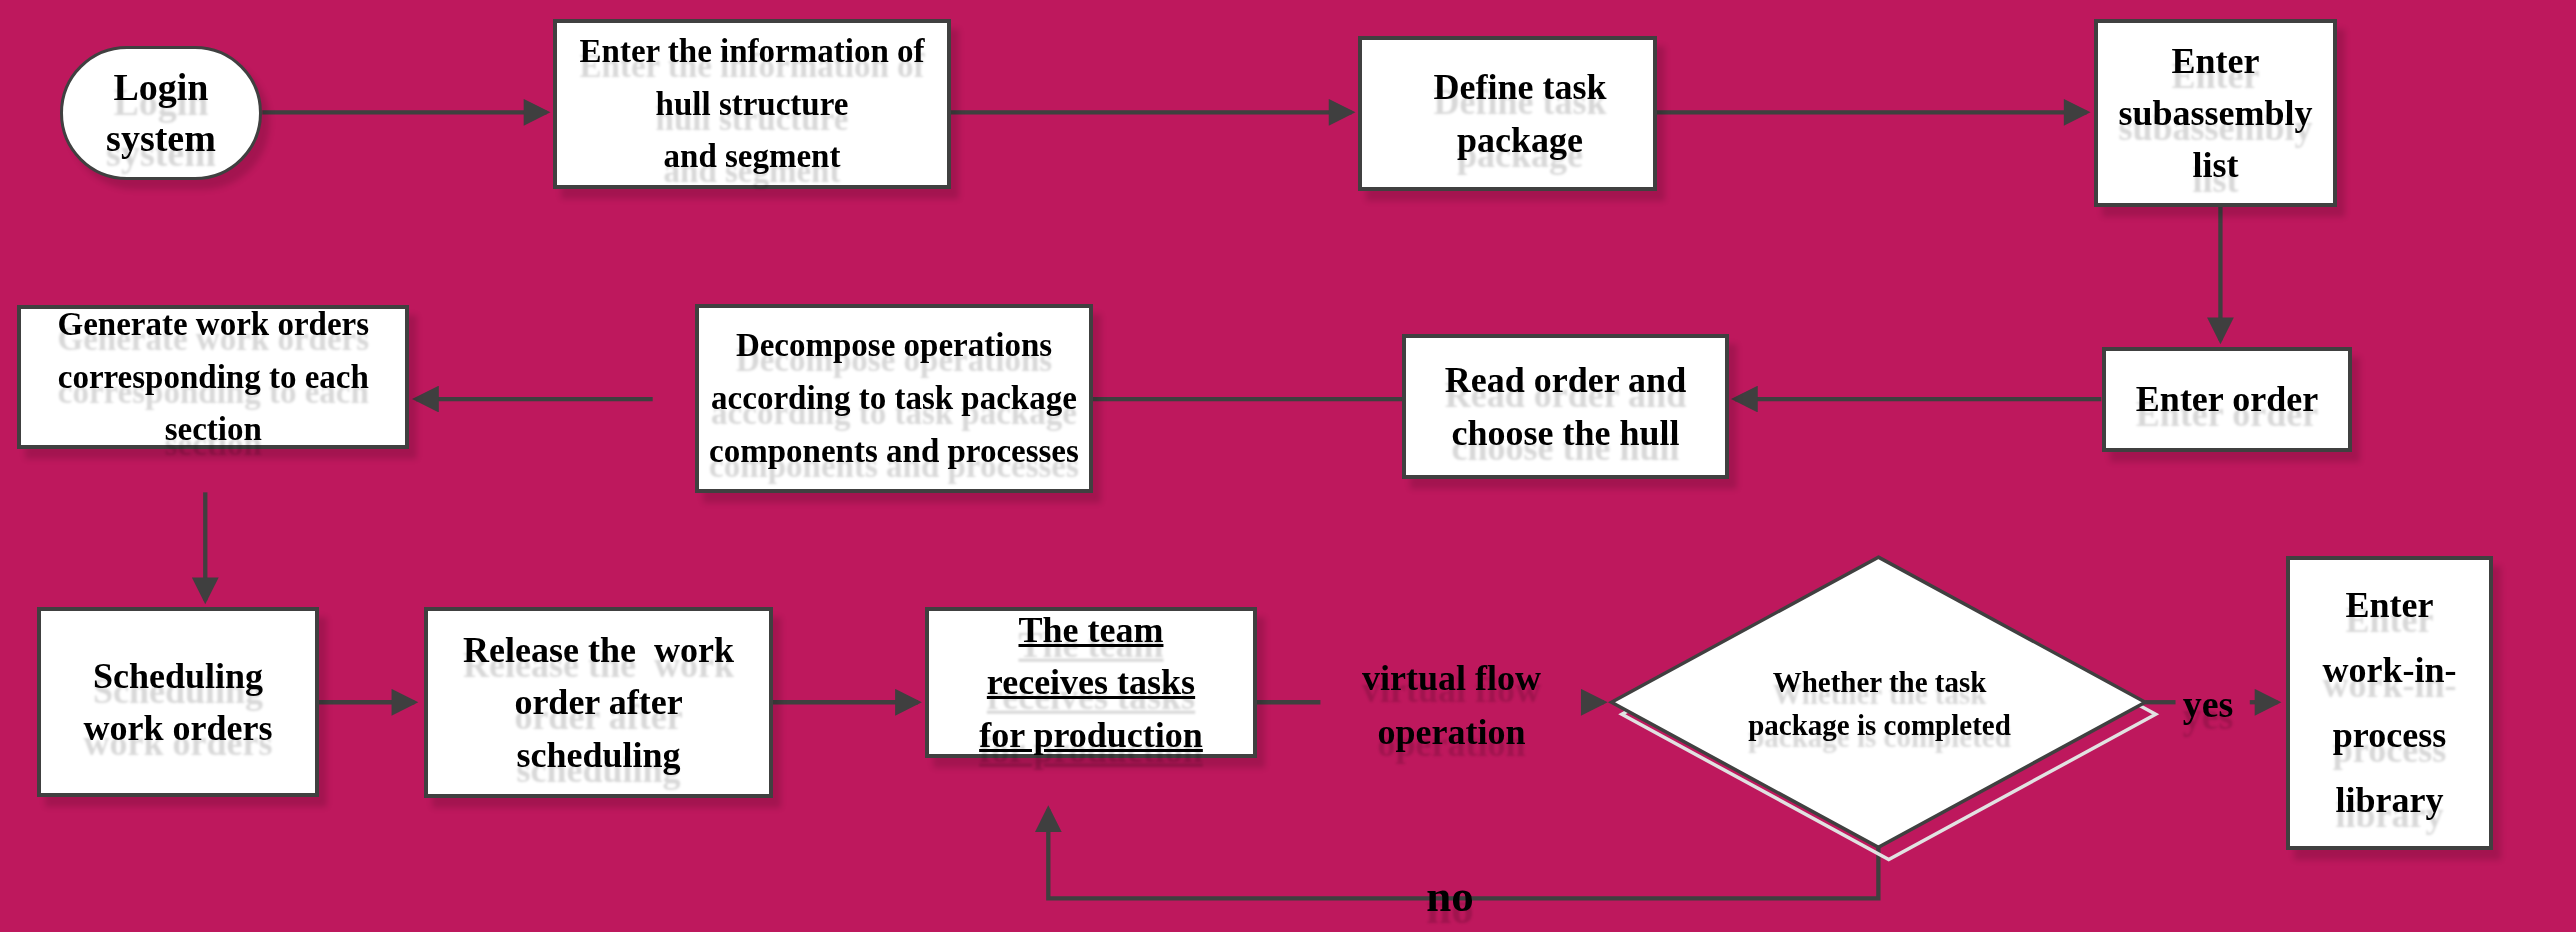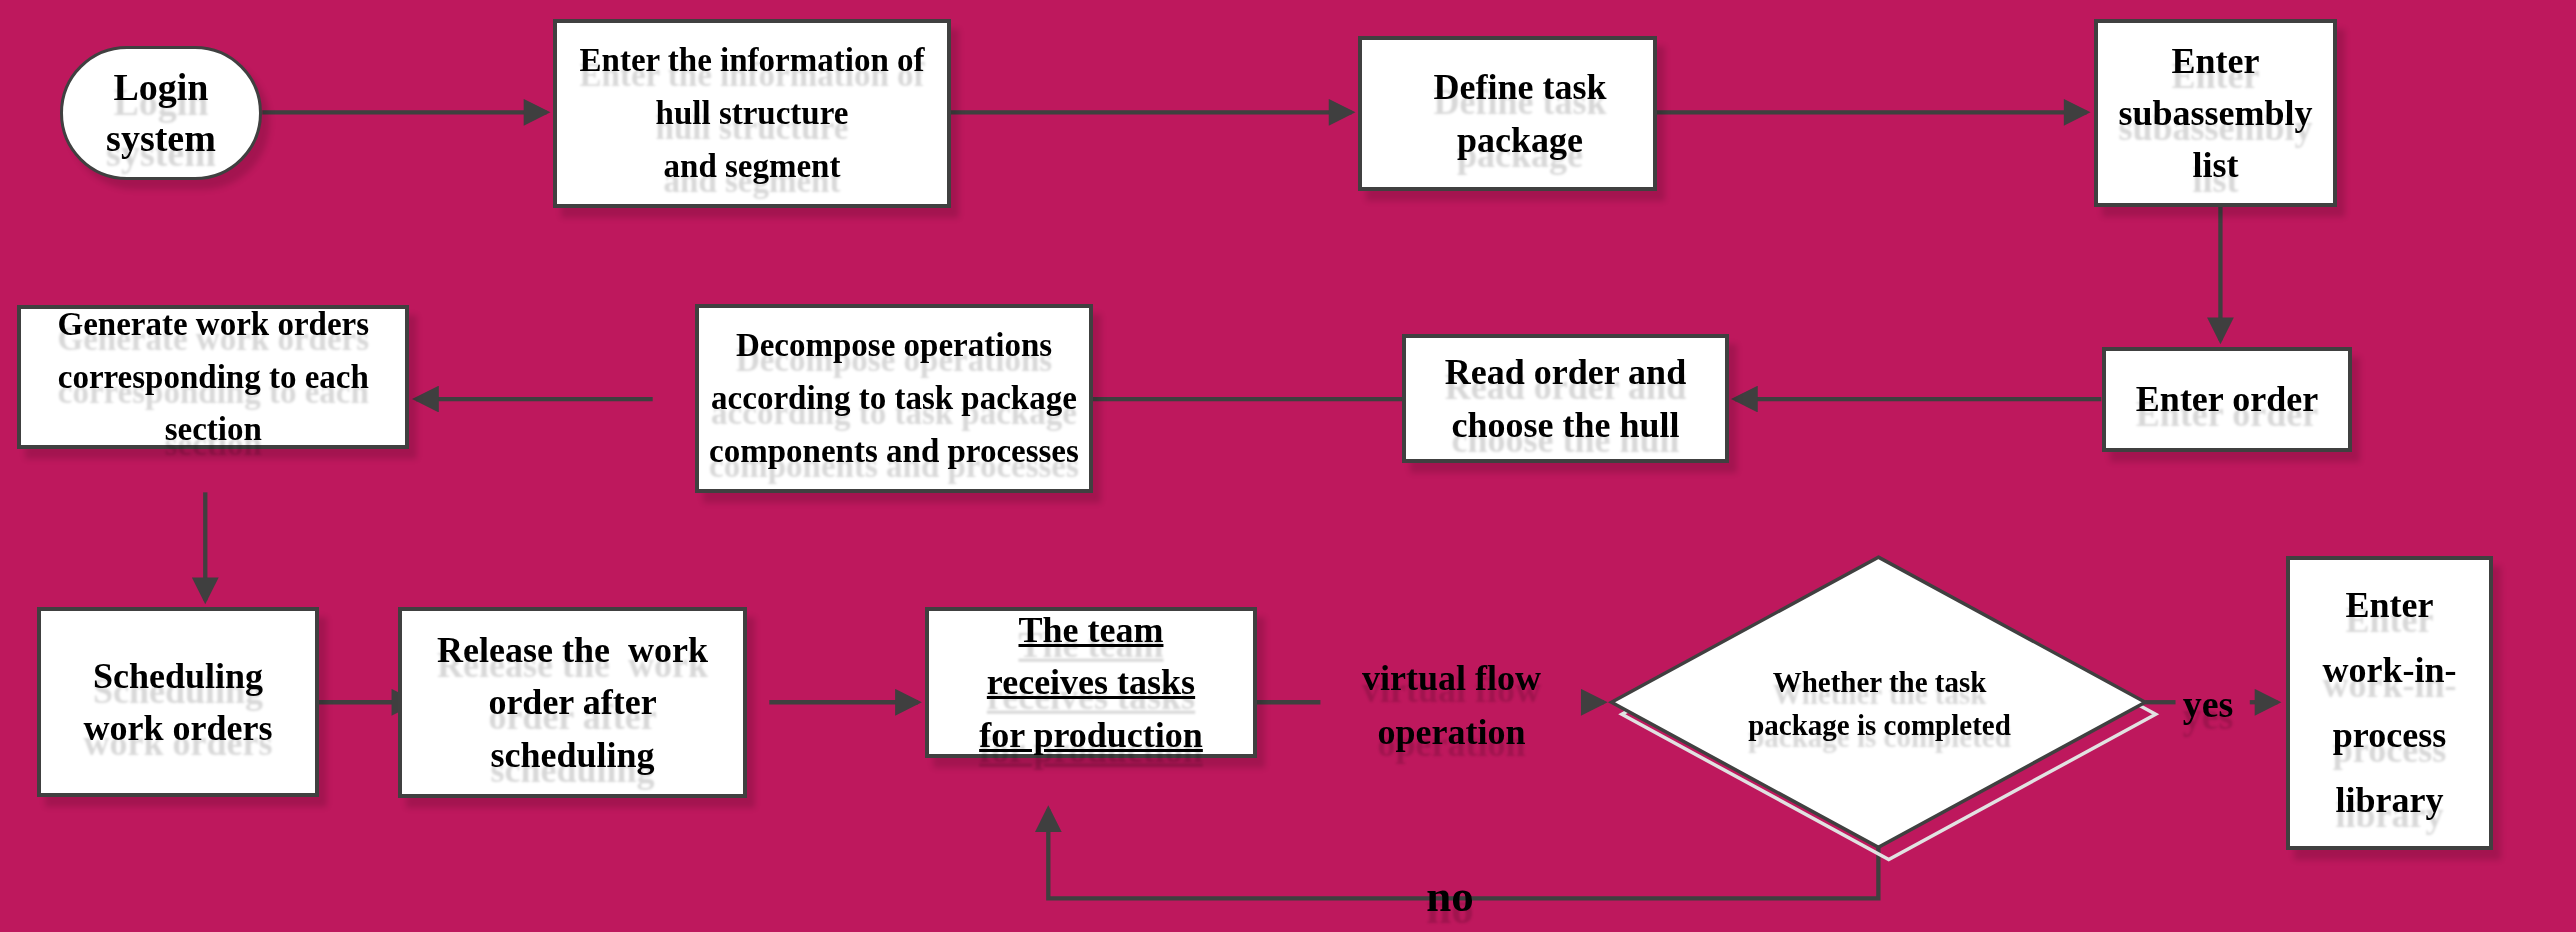--- a/index.html
+++ b/index.html
@@ -49,42 +49,42 @@
     </g>
     <polygon points="2186,659 2495,827 2186,995 1877,827" fill="none" stroke="#e2e2e2" stroke-width="4"></polygon>
     <polygon points="2174,645 2483,813 2174,981 1865,813" fill="#ffffff" stroke="#404040" stroke-width="4"></polygon>
   </svg>
 
   <div class="node terminator" style="left:60px;top:46px;width:202px;height:134px;font-size:38px;line-height:1.35;">
     <span class="lbl">Login
 system</span>
   </div>
 
-  <div class="node wide" style="left:553px;top:19px;width:398px;height:189px;">
+  <div class="node wide" style="left:553px;top:19px;width:398px;height:170px;">
     <span class="lbl">Enter the information of
 hull structure
 and segment</span>
   </div>
 
   <div class="node" style="left:1358px;top:36px;width:299px;height:155px;padding-left:25px;">
     <span class="lbl">Define task
 package</span>
   </div>
 
   <div class="node" style="left:2094px;top:19px;width:243px;height:188px;">
     <span class="lbl">Enter
 subassembly
 list</span>
   </div>
 
   <div class="node" style="left:2102px;top:347px;width:250px;height:105px;">
     <span class="lbl">Enter order</span>
   </div>
 
-  <div class="node" style="left:1402px;top:334px;width:327px;height:129px;">
+  <div class="node" style="left:1402px;top:334px;width:327px;height:145px;">
     <span class="lbl">Read order and
 choose the hull</span>
   </div>
 
   <div class="node wide" style="left:652px;top:304px;width:398px;height:189px;margin-left:43px;">
     <span class="lbl">Decompose operations
 according to task package
 components and processes</span>
   </div>
 
@@ -92,21 +92,21 @@
     <span class="lbl">Generate work orders
 corresponding to each
 section</span>
   </div>
 
   <div class="node" style="left:37px;top:607px;width:282px;height:190px;">
     <span class="lbl">Scheduling
 work orders</span>
   </div>
 
-  <div class="node" style="left:398px;top:607px;width:349px;height:191px;">
+  <div class="node" style="left:424px;top:607px;width:349px;height:191px;">
     <span class="lbl">Release the  work
 order after
 scheduling</span>
   </div>
 
   <div class="node" style="left:925px;top:607px;width:332px;height:151px;text-decoration:underline;">
     <span class="lbl">The team
 receives tasks
 for production</span>
   </div>

